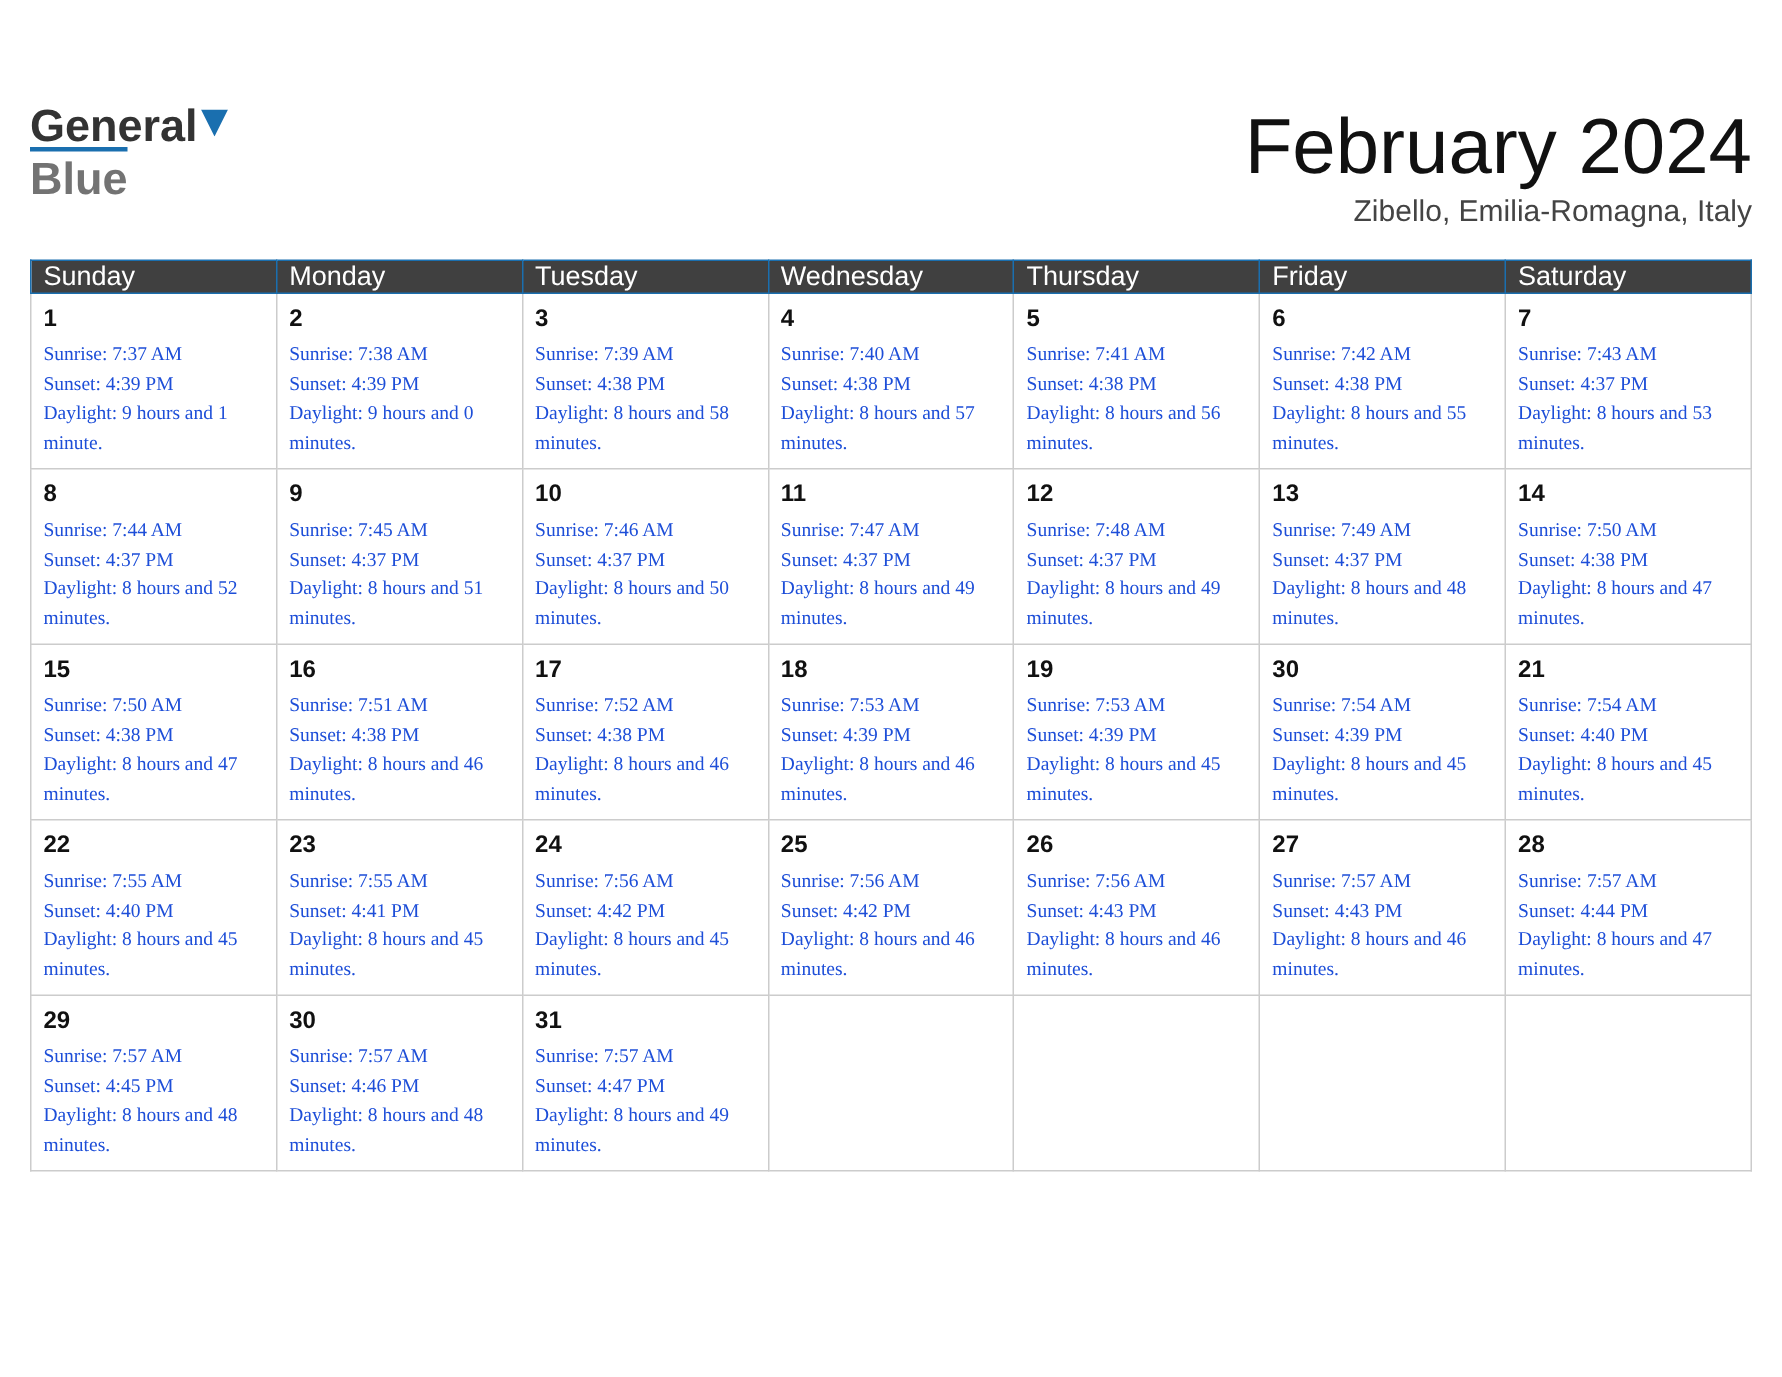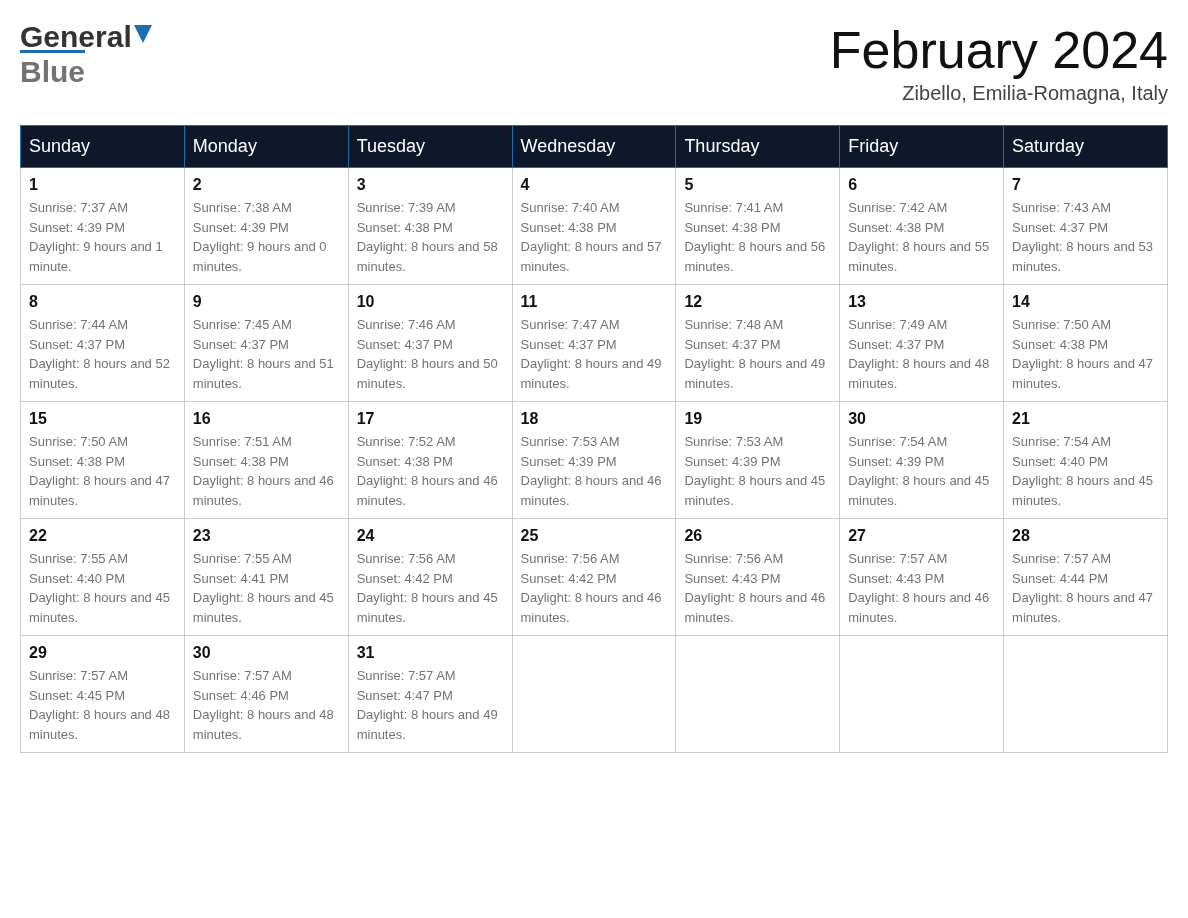--- a/index.html
+++ b/index.html
@@ -8,38 +8,39 @@
       background: #ffffff;
       padding: 20px;
       width: 1188px;
       min-height: 918px;
     }
     .header {
       display: flex;
       justify-content: space-between;
       align-items: flex-start;
       margin-bottom: 20px;
+      margin-top: 48px;
     }
     .logo {
       display: flex;
       flex-direction: column;
       align-items: flex-start;
     }
     .title-section {
       text-align: right;
     }
     table {
       width: 100%;
       border-collapse: collapse;
       table-layout: fixed;
     }
     thead tr th {
-      background-color: #0f172a;
+      background-color: #404040;
       color: white;
-      padding: 10px 8px;
+      padding: 0 8px;
       text-align: left;
       font-size: 18px;
       font-weight: normal;
       border: 1px solid #1a6faf;
     }
     tbody tr td {
       vertical-align: top;
       padding: 8px;
       border: 1px solid #cccccc;
       font-size: 13px;
@@ -53,21 +54,22 @@
     .day-number {
       font-size: 16px;
       font-weight: bold;
       color: #111;
       display: block;
       margin-bottom: 4px;
     }
     .day-info {
       font-size: 13px;
       line-height: 1.5;
-      color: #737373;
+      color: #1d4ed8;
+      font-family: Liberation Serif, serif;
     }
     .empty-cell {
       background: #fff;
     }
   </style>
 </head>
 <body>
 
 <div class="header">
   <div class="logo">

